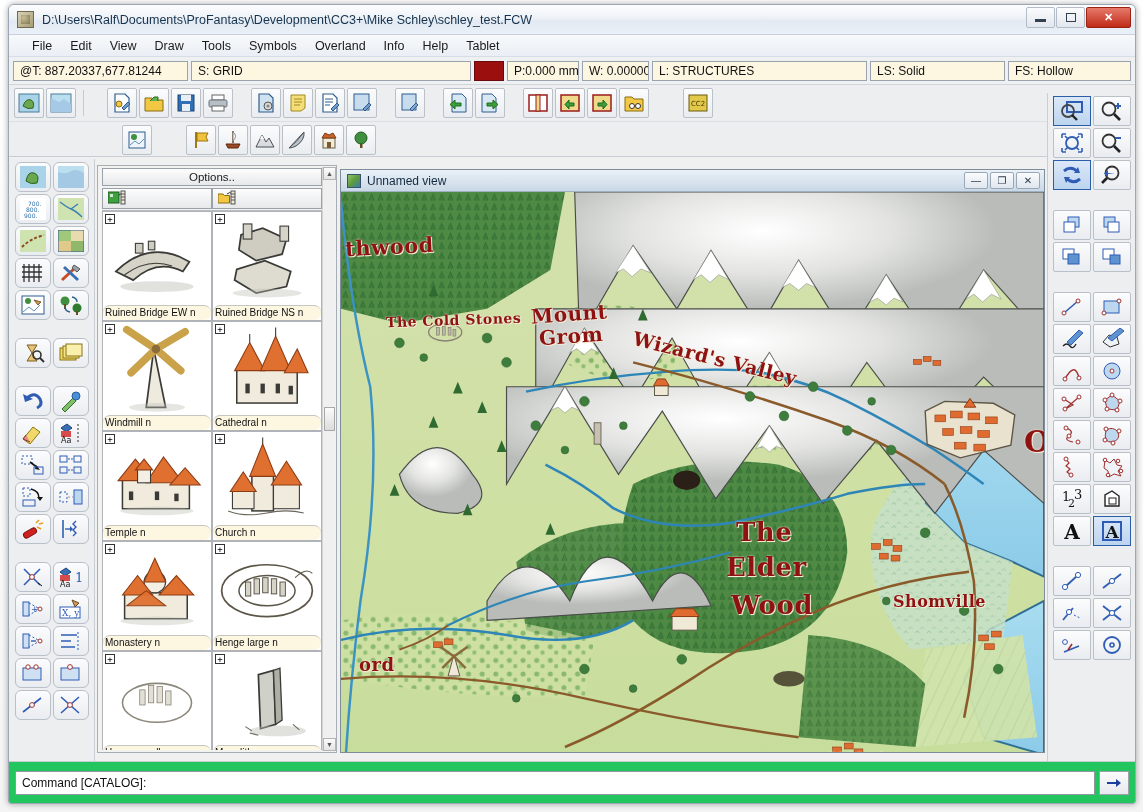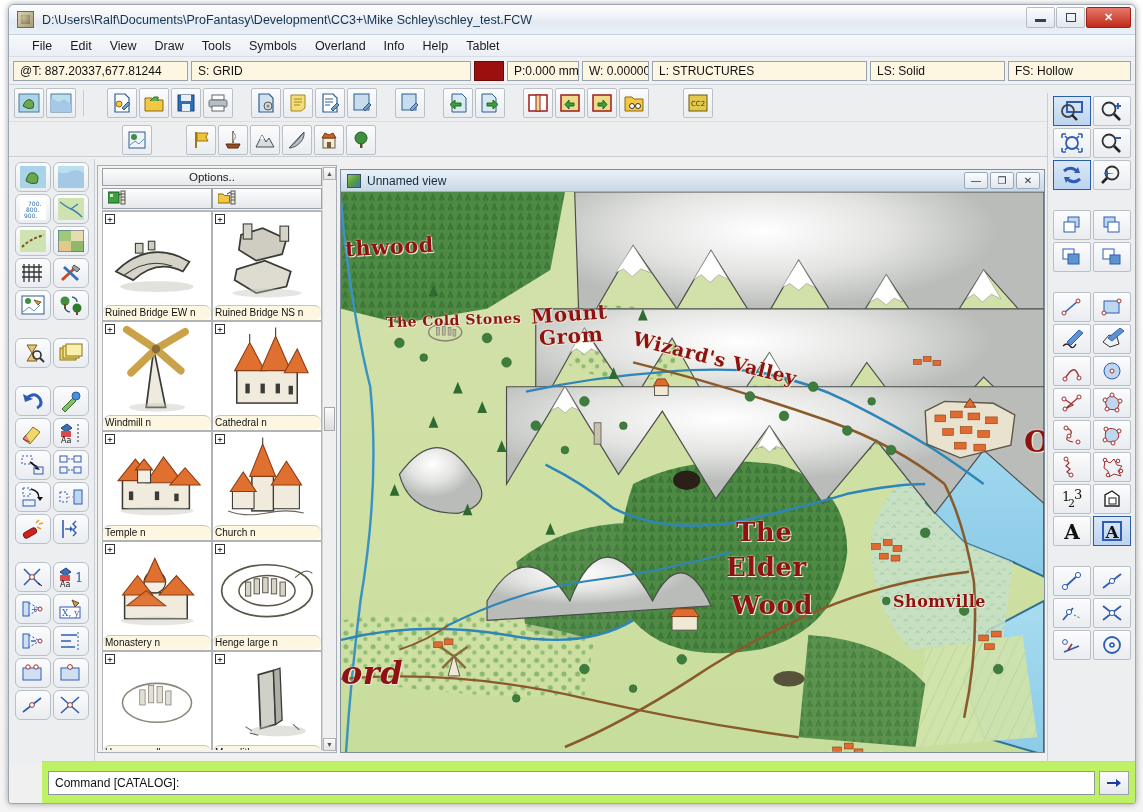--- a/index.html
+++ b/index.html
@@ -285,25 +285,24 @@
     color: #8e1212;
     font-weight: bold;
     text-shadow: 0 0 2px #f6efdc, 1px 1px 0 #f3ead2;
     white-space: pre;
     letter-spacing: .5px;
   }
 
   
   .cmdbar {
     position: absolute; left: 0; right: 0; bottom: 0; height: 42px;
-    background: #bef264;
+    background: #22c55e;
     border-top: 1px solid #c8ccd1;
     display: flex; align-items: center; padding: 0 6px;
     gap: 4px;
-    margin-left: 33px;
   }
   .cmd-input {
     flex: 1 1 auto; height: 24px;
     background: #ffffff;
     border: 1px solid #8f979f;
     font-size: 12px; color: #111;
     display: flex; align-items: center; padding: 0 6px;
   }
   .cmd-go {
     width: 30px; height: 24px;
@@ -1205,21 +1204,21 @@
             <div class="map-label" style="left: 4px; top: 42px; font-size: 21px; transform: rotate(-3deg);">thwood</div>
             <div class="map-label" style="left: 45px; top: 120px; font-size: 14px; transform: rotate(-2deg);">The Cold Stones</div>
             <div class="map-label" style="left: 190px; top: 110px; font-size: 20px; transform: rotate(-4deg);">Mount</div>
             <div class="map-label" style="left: 198px; top: 132px; font-size: 20px; transform: rotate(-4deg);">Grom</div>
             <div class="map-label" style="left: 290px; top: 155px; font-size: 19px; transform: rotate(14deg);">Wizard's Valley</div>
             <div class="map-label" style="left: 683px; top: 232px; font-size: 30px; transform: rotate(0deg);">Ox</div>
             <div class="map-label" style="left: 395px; top: 325px; font-size: 26px; transform: rotate(0deg);">The</div>
             <div class="map-label" style="left: 385px; top: 360px; font-size: 26px; transform: rotate(0deg);">Elder</div>
             <div class="map-label" style="left: 390px; top: 398px; font-size: 26px; transform: rotate(0deg);">Wood</div>
             <div class="map-label" style="left: 552px; top: 400px; font-size: 16px; transform: rotate(0deg); text-align: right;">Shomville</div>
-            <div class="map-label" style="left: 0; top: 462px; font-size: 32px; transform: rotate(0deg); font-style: italic;">ord</div>
+            <div class="map-label" style="left: 18px; top: 462px; font-size: 18px; transform: rotate(0deg);">ord</div>
             <div class="map-label" style="left: 485px; top: 558px; font-size: 14px; transform: rotate(0deg);">Oldfork</div>
           </div>
       </div>
     </div>
 
     <div class="right-tools">
       <div class="rt-grid">
         <div class="rt-cell active">
             <svg width="26" height="22" viewBox="0 0 26 22">
               <rect x="8" y="2" width="15" height="10" fill="none" stroke="#2f5db5" stroke-width="2"></rect>

